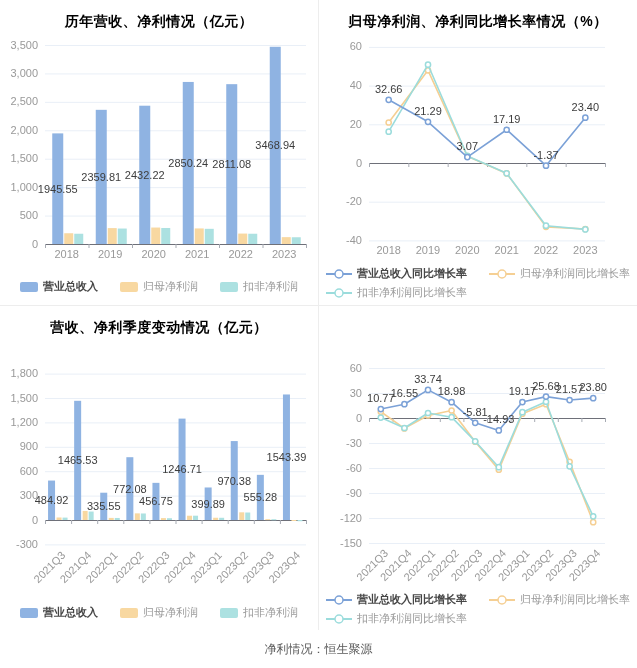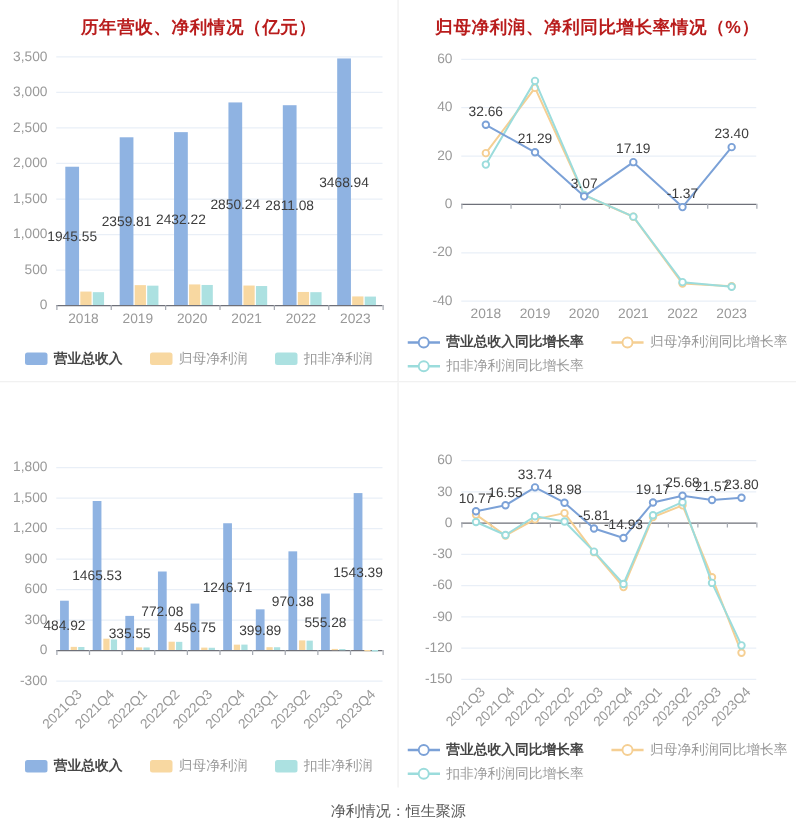--- a/index.html
+++ b/index.html
@@ -1,20 +1,20 @@
 <!DOCTYPE html>
 <html><head>
 <meta charset="utf-8">
 <style>
   html,body{margin:0;padding:0;background:#fff;font-family:"Liberation Sans","DejaVu Sans",sans-serif;}
   #app{width:637px;height:668px;display:grid;grid-template-columns:319px 318px;grid-template-rows:306px 324px 38px;background:#fff;overflow:hidden;}
   .panel{position:relative;box-sizing:border-box;background:#fff;}
   .b-r{border-right:1px solid #ededed;}
   .b-b{border-bottom:1px solid #ededed;}
-  .chart-title{position:absolute;top:13px;left:0;right:0;text-align:center;font-size:14px;font-weight:bold;color:#b91c1c;letter-spacing:.5px;}
+  .chart-title{position:absolute;top:13px;left:0;right:0;text-align:center;font-size:14px;font-weight:bold;color:#000000;letter-spacing:.5px;}
   svg.chart{position:absolute;left:0;top:0;display:block;}
   .legend{position:absolute;left:0;right:0;}
   .lwrap{display:flex;flex-direction:column;gap:4px;align-items:flex-start;width:fit-content;margin:0 auto;}
   .lrow{display:flex;gap:22px;align-items:center;}
   .litem{display:flex;align-items:center;gap:5px;font-size:11px;color:#999;cursor:pointer;white-space:nowrap;}
   .litem.first{color:#464646;font-weight:700;}
   .swatch{width:18px;height:10px;border-radius:2px;}
   .source{grid-column:1/3;display:flex;align-items:center;justify-content:center;font-size:12px;color:#595959;}
 </style>
 </head>
@@ -301,20 +301,21 @@
           <text x="103.75" y="204.3543" text-anchor="middle" font-size="11" fill="#3D3D3D">335.55</text>
           <text x="129.85000000000002" y="186.60208" text-anchor="middle" font-size="11" fill="#3D3D3D">772.08</text>
           <text x="155.95" y="199.4255" text-anchor="middle" font-size="11" fill="#3D3D3D">456.75</text>
           <text x="182.05" y="167.30046" text-anchor="middle" font-size="11" fill="#3D3D3D">1246.71</text>
           <text x="208.15" y="201.73780666666667" text-anchor="middle" font-size="11" fill="#3D3D3D">399.89</text>
           <text x="234.25" y="178.53788" text-anchor="middle" font-size="11" fill="#3D3D3D">970.38</text>
           <text x="260.35" y="195.41861333333333" text-anchor="middle" font-size="11" fill="#3D3D3D">555.28</text>
           <text x="286.45000000000005" y="155.23547333333335" text-anchor="middle" font-size="11" fill="#3D3D3D">1543.39</text>
         </g>
       </svg>
+    <div class="chart-title">营收、净利季度变动情况（亿元）</div>
     <div class="legend" id="lg2" style="top:299px">
         <div class="lwrap">
           <div class="lrow">
             <div class="litem first">
               <span class="swatch" style="background: rgb(143, 179, 226);"></span>
               <span>营业总收入</span>
             </div>
             <div class="litem">
               <span class="swatch" style="background: rgb(248, 216, 161);"></span>
               <span>归母净利润</span>

